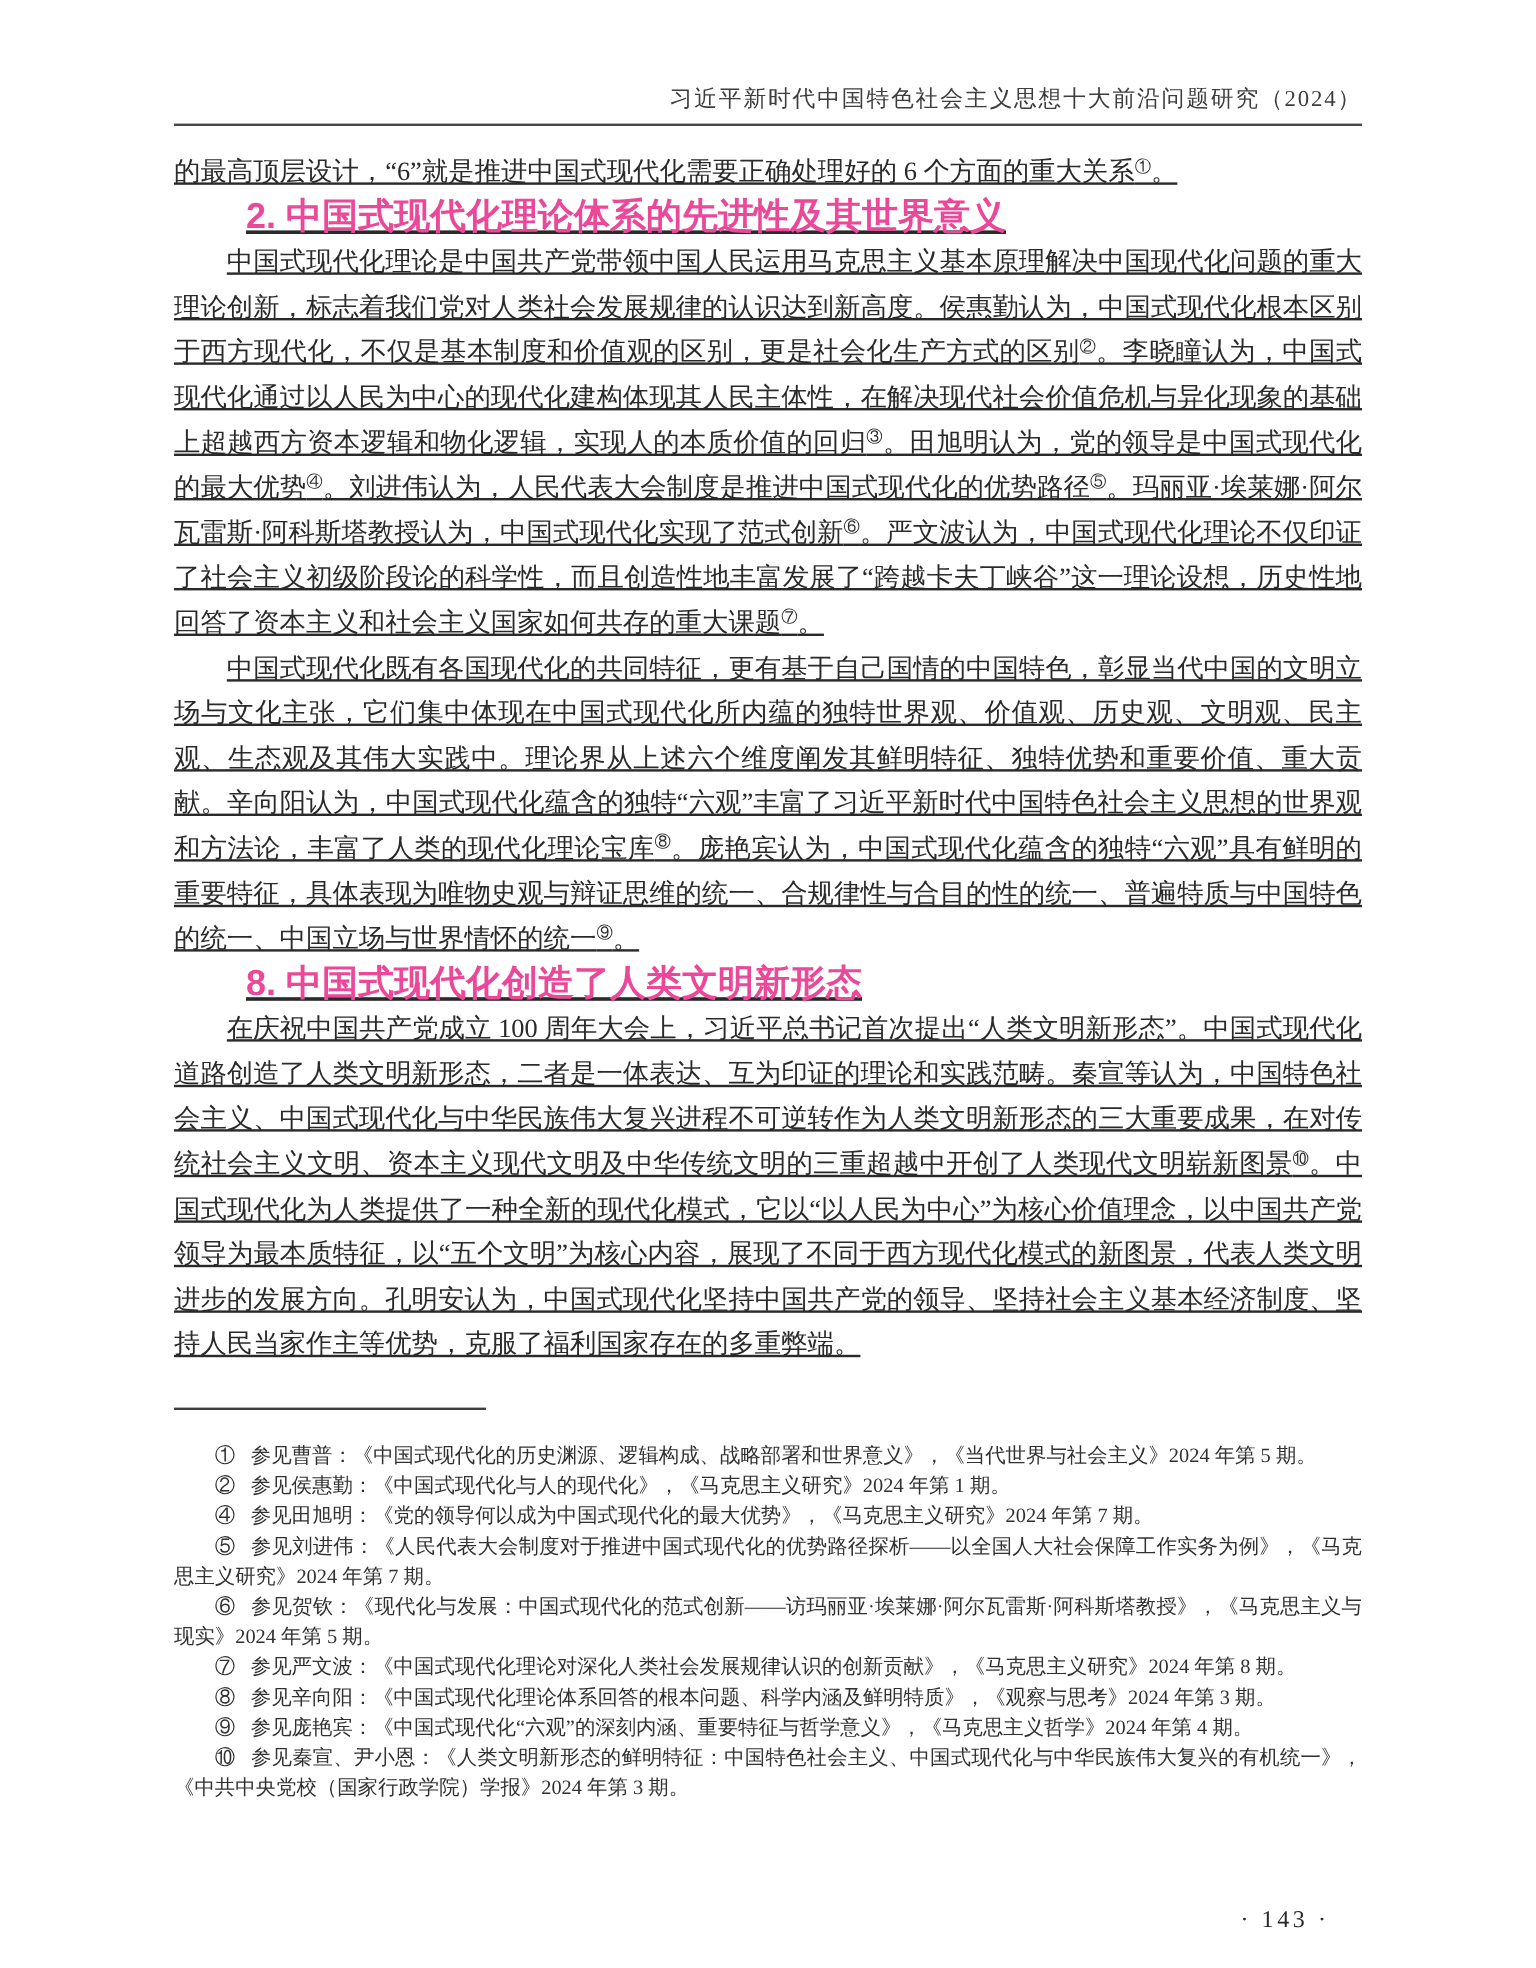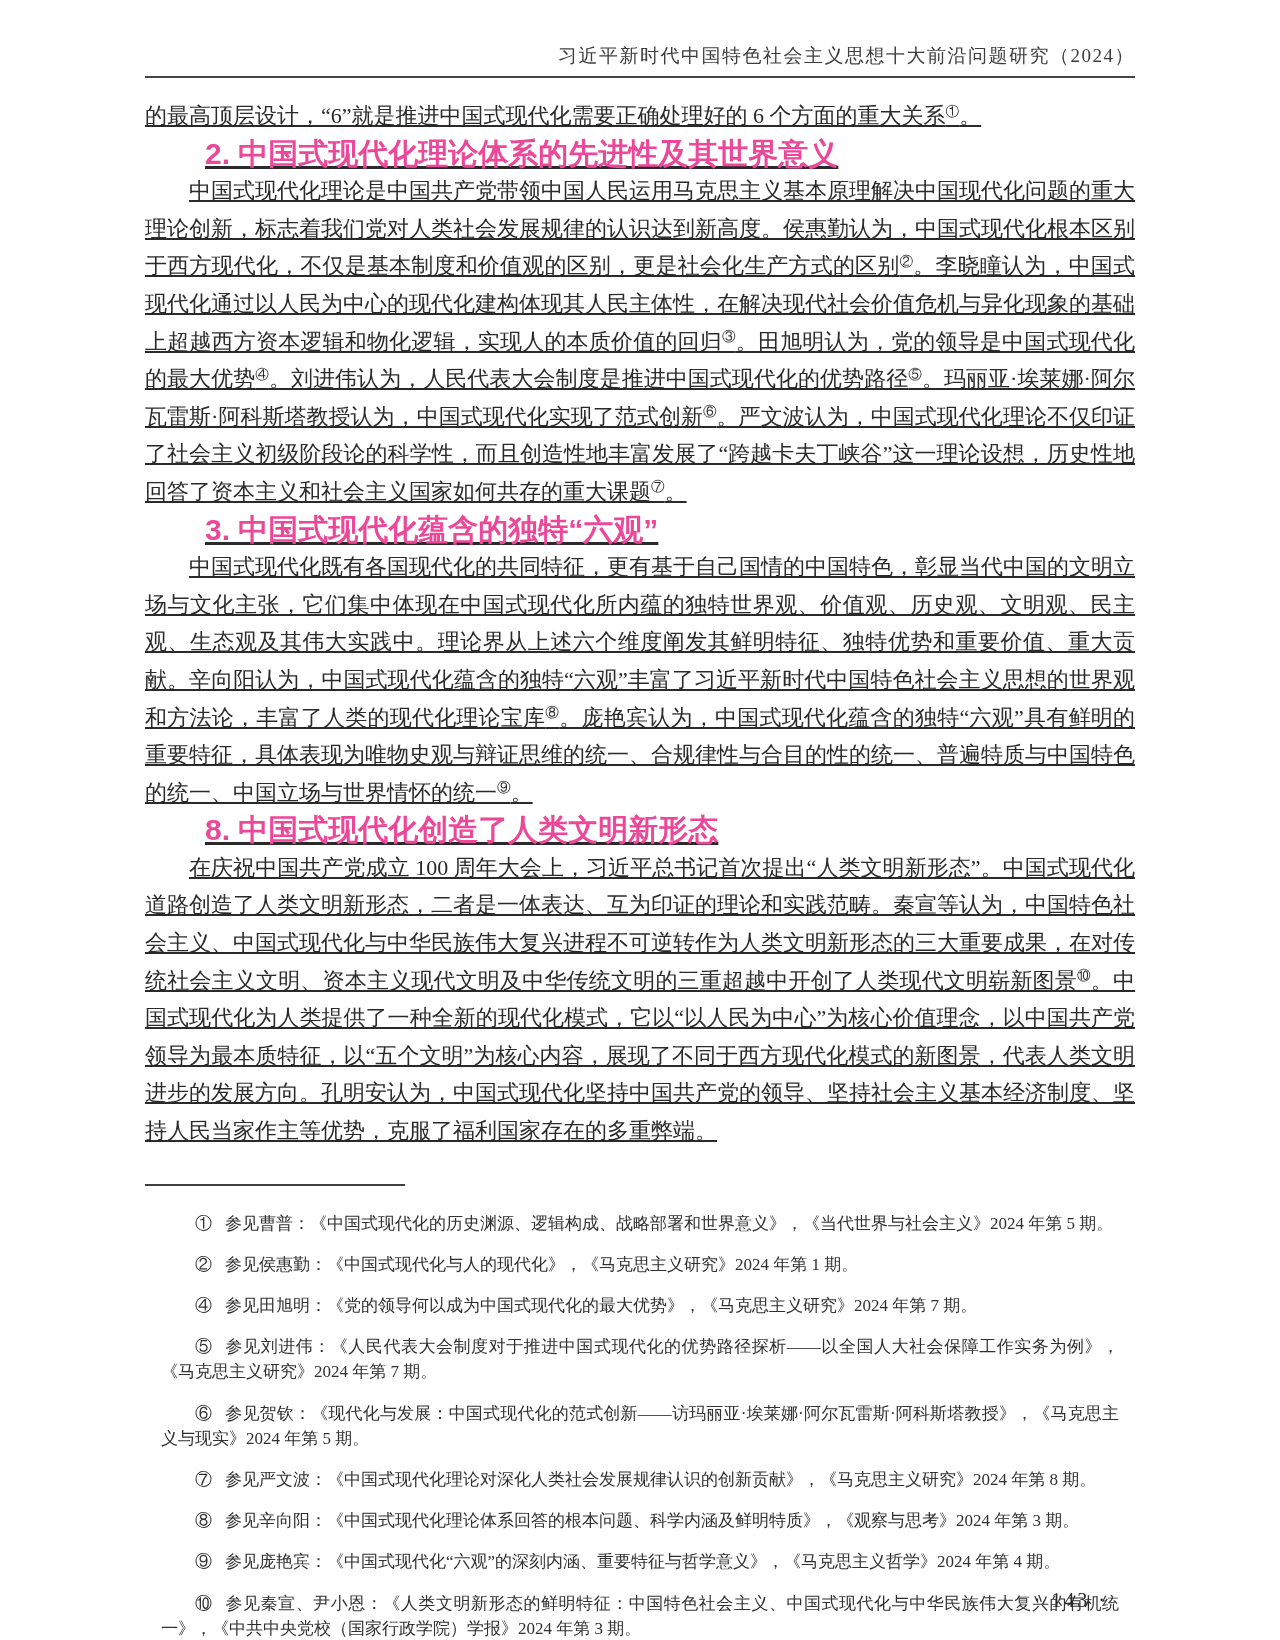--- a/index.html
+++ b/index.html
@@ -13,21 +13,21 @@
     position: relative;
     width: 1280px;
     height: 1640px;
     background: #ffffff;
     box-sizing: border-box;
     padding: 0 145px;
     color: #262626;
     overflow: hidden;
   }
   .running-header {
-    padding-top: 44px;
+    padding-top: 71px;
     text-align: right;
     font-size: 19px;
     color: #3d3d3d;
     letter-spacing: 1.5px;
     line-height: 24px;
   }
   .header-rule {
     margin-top: 8px;
     border-bottom: 2px solid #454545;
     height: 0;
@@ -68,21 +68,21 @@
   }
   .footnotes {
     margin-top: 25px;
     font-size: 17px;
     line-height: 25.2px;
     text-align: justify;
     text-justify: inter-ideograph;
     color: #303030;
   }
   .footnotes p {
-    margin: 16px;
+    margin: 0;
     text-indent: 2em;
   }
   .fn-marker { margin-right: 13px; }
   .page-number {
     position: absolute;
     right: 172px;
     bottom: 28px;
     font-size: 20px;
     letter-spacing: 3px;
     color: #2a2a2a;
@@ -95,21 +95,20 @@
 
   <div class="running-header">
     <span>习近平新时代中国特色社会主义思想十大前沿问题研究（2024）</span>
   </div>
   <div class="header-rule"></div>
 
   <div class="article-body">
     <p class="cont rich">的最高顶层设计，“6”就是推进中国式现代化需要正确处理好的 6 个方面的重大关系<sup>①</sup>。</p>
     <h3 class="heading">2. 中国式现代化理论体系的先进性及其世界意义</h3>
     <p class="para rich">中国式现代化理论是中国共产党带领中国人民运用马克思主义基本原理解决中国现代化问题的重大理论创新，标志着我们党对人类社会发展规律的认识达到新高度。侯惠勤认为，中国式现代化根本区别于西方现代化，不仅是基本制度和价值观的区别，更是社会化生产方式的区别<sup>②</sup>。李晓瞳认为，中国式现代化通过以人民为中心的现代化建构体现其人民主体性，在解决现代社会价值危机与异化现象的基础上超越西方资本逻辑和物化逻辑，实现人的本质价值的回归<sup>③</sup>。田旭明认为，党的领导是中国式现代化的最大优势<sup>④</sup>。刘进伟认为，人民代表大会制度是推进中国式现代化的优势路径<sup>⑤</sup>。玛丽亚·埃莱娜·阿尔瓦雷斯·阿科斯塔教授认为，中国式现代化实现了范式创新<sup>⑥</sup>。严文波认为，中国式现代化理论不仅印证了社会主义初级阶段论的科学性，而且创造性地丰富发展了“跨越卡夫丁峡谷”这一理论设想，历史性地回答了资本主义和社会主义国家如何共存的重大课题<sup>⑦</sup>。</p>
-    <h3 class="heading">3. 中国式现代化蕴含的独特“六观”</h3>
     <p class="para rich">中国式现代化既有各国现代化的共同特征，更有基于自己国情的中国特色，彰显当代中国的文明立场与文化主张，它们集中体现在中国式现代化所内蕴的独特世界观、价值观、历史观、文明观、民主观、生态观及其伟大实践中。理论界从上述六个维度阐发其鲜明特征、独特优势和重要价值、重大贡献。辛向阳认为，中国式现代化蕴含的独特“六观”丰富了习近平新时代中国特色社会主义思想的世界观和方法论，丰富了人类的现代化理论宝库<sup>⑧</sup>。庞艳宾认为，中国式现代化蕴含的独特“六观”具有鲜明的重要特征，具体表现为唯物史观与辩证思维的统一、合规律性与合目的性的统一、普遍特质与中国特色的统一、中国立场与世界情怀的统一<sup>⑨</sup>。</p>
     <h3 class="heading">8. 中国式现代化创造了人类文明新形态</h3>
     <p class="para rich">在庆祝中国共产党成立 100 周年大会上，习近平总书记首次提出“人类文明新形态”。中国式现代化道路创造了人类文明新形态，二者是一体表达、互为印证的理论和实践范畴。秦宣等认为，中国特色社会主义、中国式现代化与中华民族伟大复兴进程不可逆转作为人类文明新形态的三大重要成果，在对传统社会主义文明、资本主义现代文明及中华传统文明的三重超越中开创了人类现代文明崭新图景<sup>⑩</sup>。中国式现代化为人类提供了一种全新的现代化模式，它以“以人民为中心”为核心价值理念，以中国共产党领导为最本质特征，以“五个文明”为核心内容，展现了不同于西方现代化模式的新图景，代表人类文明进步的发展方向。孔明安认为，中国式现代化坚持中国共产党的领导、坚持社会主义基本经济制度、坚持人民当家作主等优势，克服了福利国家存在的多重弊端。</p>
   </div>
 
   <div class="footnote-sep"></div>
 
   <div class="footnotes">
     <p><span class="fn-marker">①</span><span>参见曹普：《中国式现代化的历史渊源、逻辑构成、战略部署和世界意义》，《当代世界与社会主义》2024 年第 5 期。</span></p>
     <p><span class="fn-marker">②</span><span>参见侯惠勤：《中国式现代化与人的现代化》，《马克思主义研究》2024 年第 1 期。</span></p>

